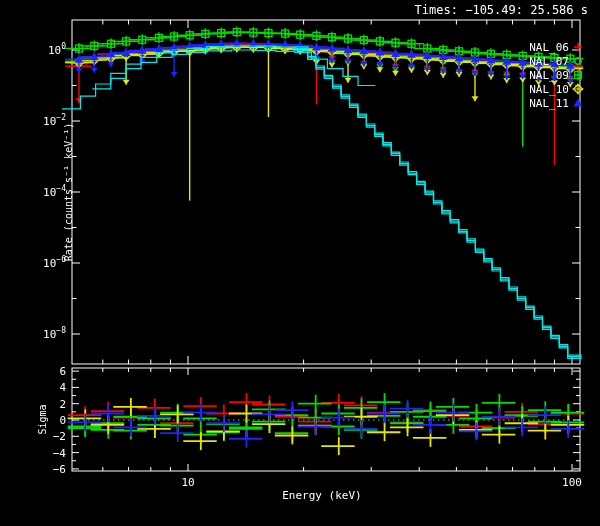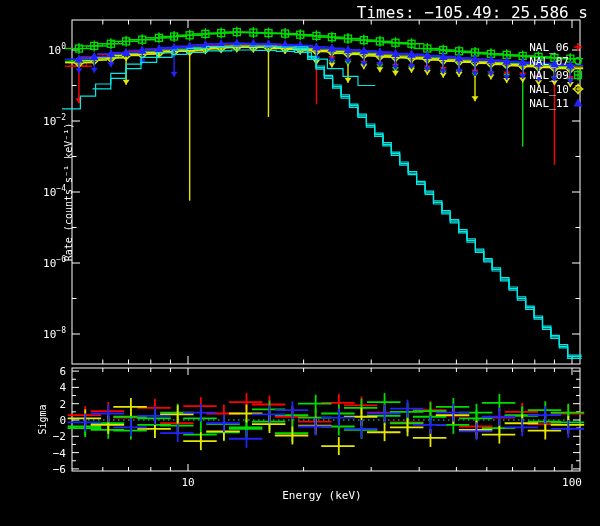--- a/index.html
+++ b/index.html
@@ -1,18 +1,18 @@
 <!DOCTYPE html>
 <html><head>
 <meta charset="utf-8">
 <style>
   html,body{margin:0;padding:0;background:#000;}
   .screen{position:relative;width:600px;height:526px;background:#000;overflow:hidden;
           font-family:"DejaVu Sans Mono",monospace;}
-  .times{position:absolute;top:3px;right:12px;color:#ffffff;font-size:16px;letter-spacing:0px;}
+  .times{position:absolute;top:3px;right:12px;color:#ffffff;font-size:12px;letter-spacing:0px;}
   svg{position:absolute;left:0;top:0;}
   svg text{fill:#ffffff;font-family:"DejaVu Sans Mono",monospace;}
 </style>
 </head>
 <body>
 
 <div class="screen">
   <div class="times">Times: −105.49: 25.586 s</div>
   <svg id="chart" width="600" height="526" viewBox="0 0 600 526">
       <g>

